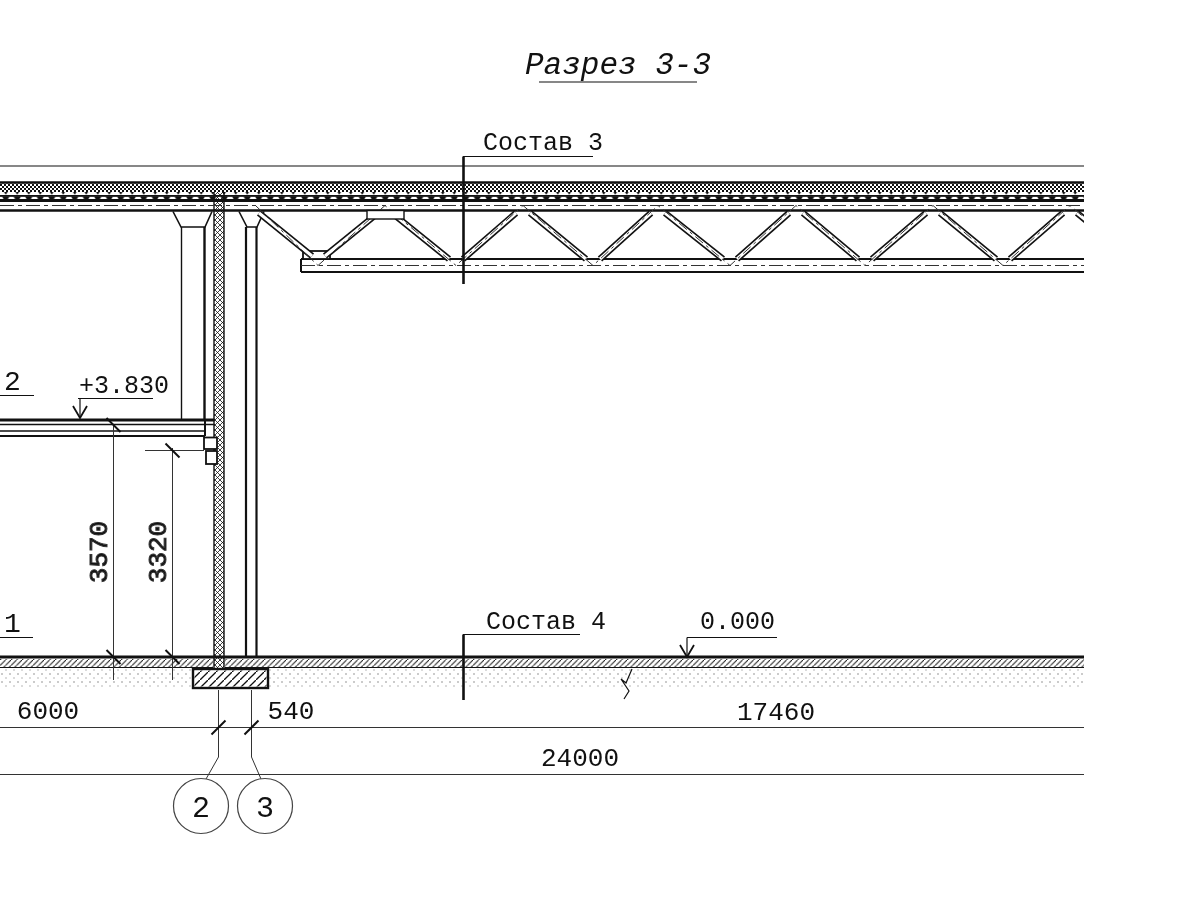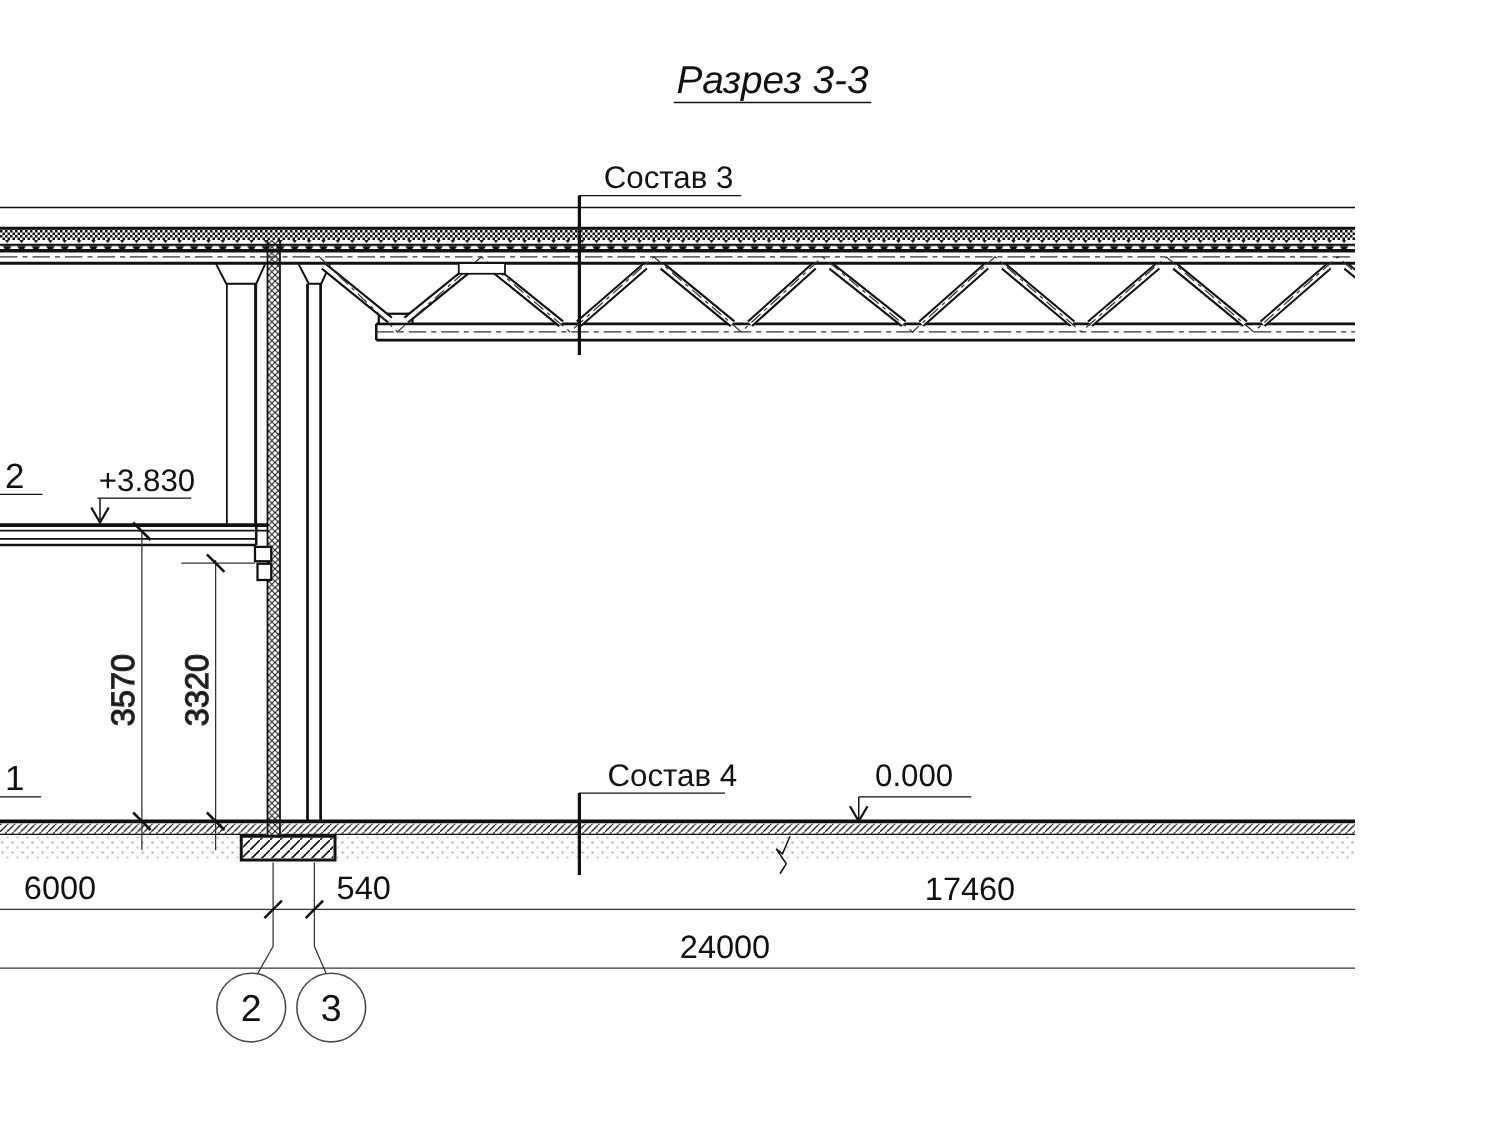--- a/index.html
+++ b/index.html
@@ -1,17 +1,17 @@
 <!DOCTYPE html>
 <html><head>
 <meta charset="utf-8">
 <style>
   html,body{margin:0;padding:0;background:#ffffff;}
   #canvas{position:relative;width:1084px;height:900px;background:#ffffff;overflow:hidden;
-          font-family:Liberation Sans, sans-serif;}
+          font-family:Liberation Mono, monospace;}
   svg text{fill:#111;}
   .t-title{font-size:31px;font-style:italic;}
   .t-label{font-size:25px;}
   .t-dim{font-size:26px;}
   .t-grid{font-size:30px;}
   .t-edge{font-size:28px;}
 </style>
 </head>
 <body>
 

